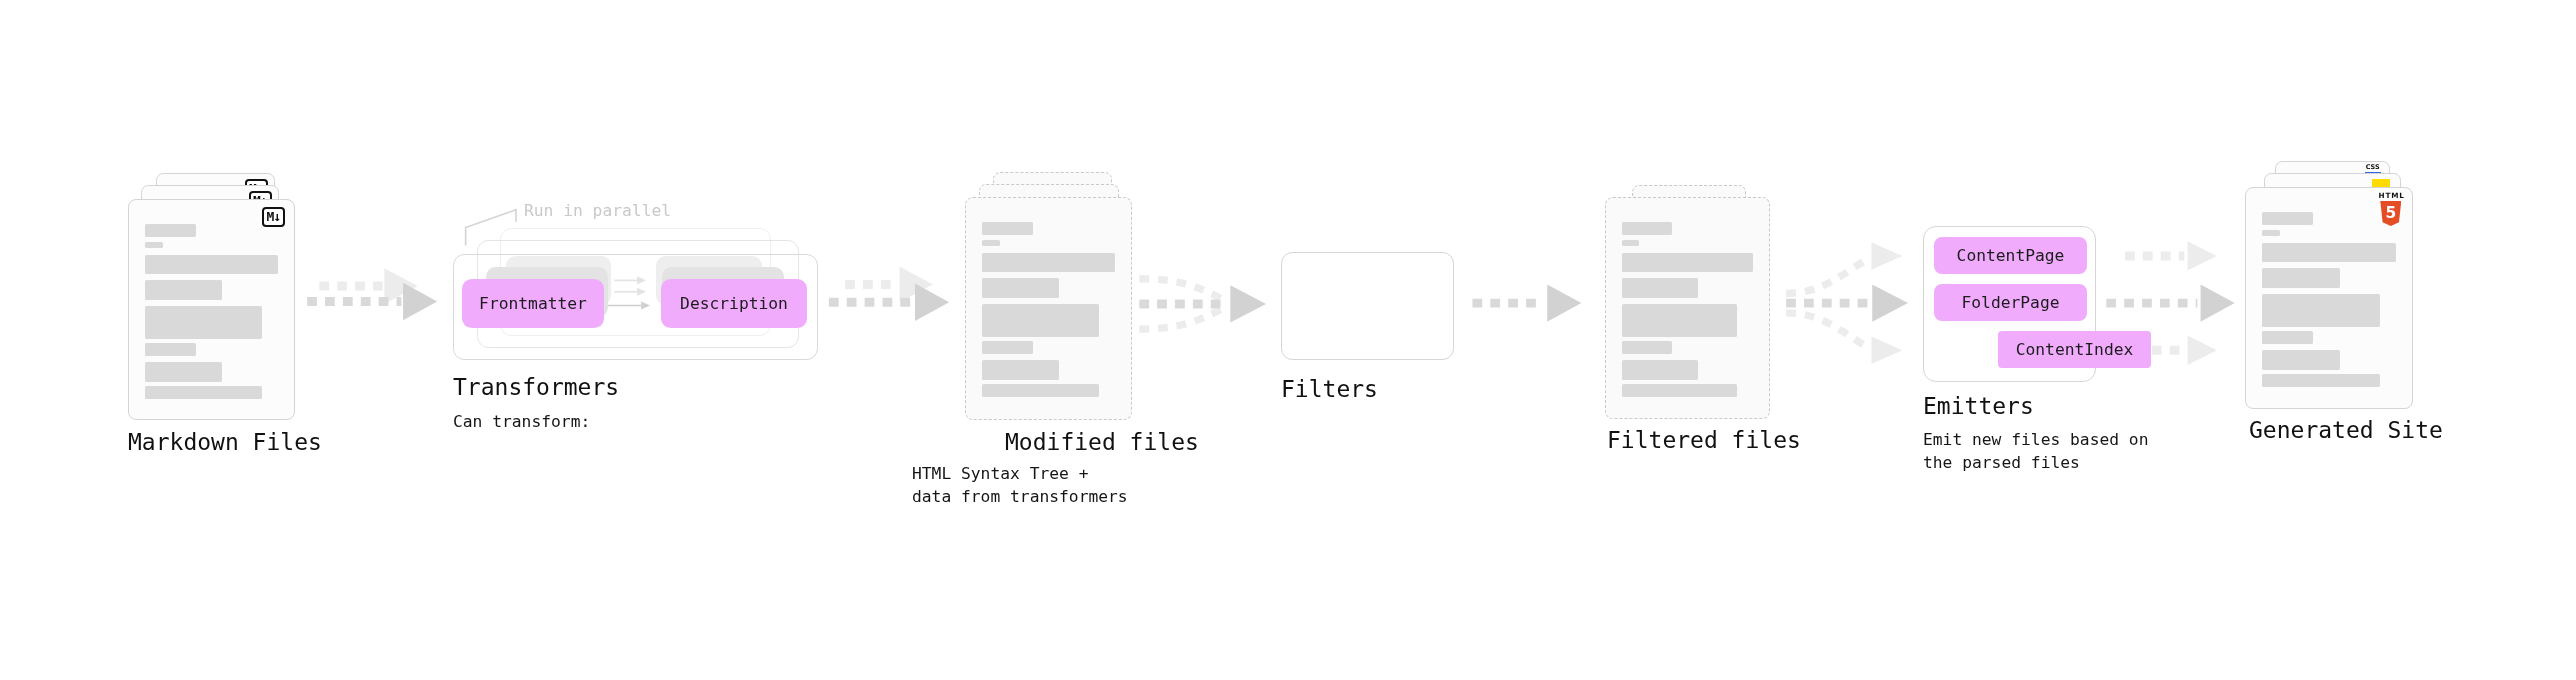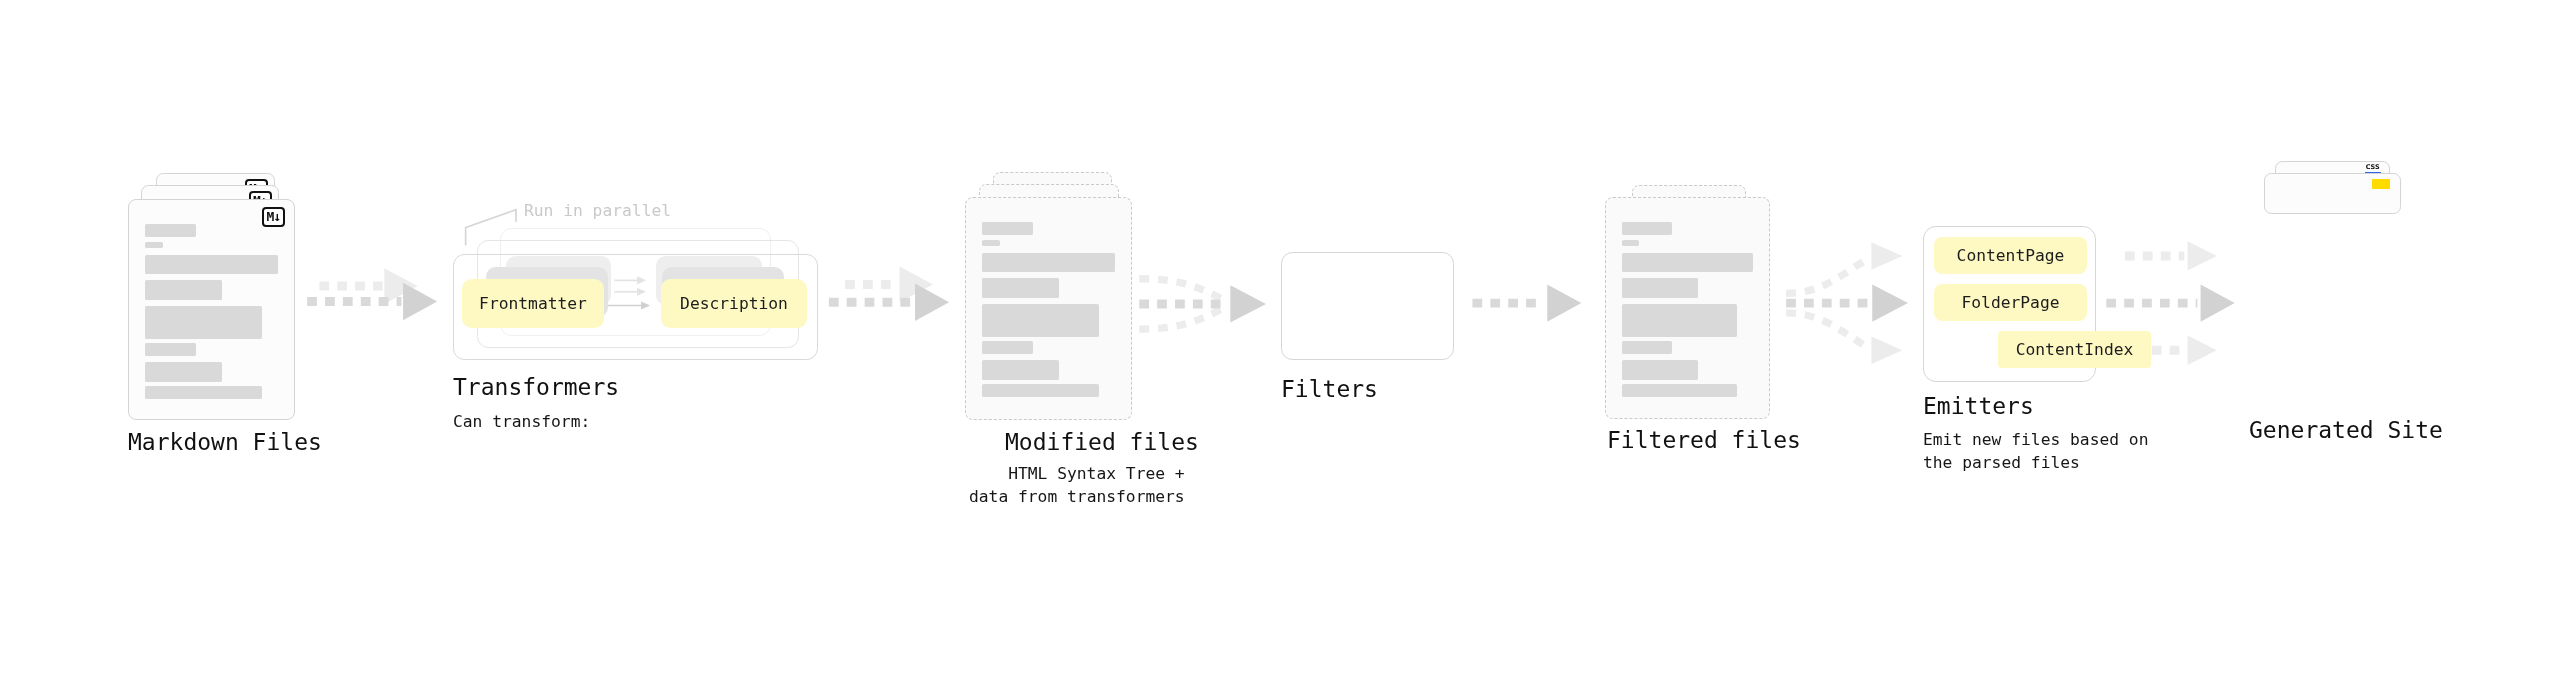--- a/index.html
+++ b/index.html
@@ -17,21 +17,21 @@
   .md-badge{position:absolute;background:#fff;border:2.4px solid #111;border-radius:4.1px;
     color:#111;font-weight:700;font-size:13px;line-height:14px;padding:0.8px 2.4px;letter-spacing:-0.8px;white-space:nowrap;}
   
   .section-label{position:absolute;font-size:23px;line-height:28px;color:#111;white-space:nowrap;}
   .section-sub{position:absolute;font-size:16.3px;line-height:23px;color:#161616;white-space:pre-line;}
   .bullets{position:absolute;font-size:16.3px;line-height:22px;color:#161616;white-space:nowrap;}
   .note{position:absolute;font-size:16.3px;color:#c9c9c9;white-space:nowrap;}
   
   .container-box{position:absolute;box-sizing:border-box;background:#ffffff;border:1.6px solid #d6d6d6;}
   .ghost-box{position:absolute;box-sizing:border-box;background:transparent;border:1.6px solid #e9e9e9;border-radius:11.4px;}
-  .pill{position:absolute;background:#fef9c3;border-radius:9.8px;display:flex;align-items:center;justify-content:center;
+  .pill{position:absolute;background:#f0abfc;border-radius:9.8px;display:flex;align-items:center;justify-content:center;
     font-size:16.3px;color:#1c1c1c;white-space:nowrap;}
   .ghost-pill{position:absolute;border-radius:9.8px;}
   
   .html5{position:absolute;width:24.4px;text-align:center;}
   .html5 .word{font-family:"DejaVu Sans","Liberation Sans",sans-serif;font-size:7.3px;font-weight:700;letter-spacing:0.8px;color:#111;line-height:7.3px;}
   .html5 .shield{width:21px;height:25px;margin:1.6px auto 0;background:#e44d26;
     clip-path:polygon(0 0,100% 0,89% 85%,50% 100%,11% 85%);
     color:#fff;font-family:"DejaVu Sans","Liberation Sans",sans-serif;font-size:15.4px;font-weight:700;
     display:flex;align-items:center;justify-content:center;}
   .css-badge{position:absolute;text-align:center;width:18px;}
@@ -144,21 +144,21 @@
         <div class="bar" style="top: 42px; width: 13%; height: 5.7px;"></div>
         <div class="bar" style="top: 55px; width: 100%; height: 18.7px;"></div>
         <div class="bar" style="top: 80px; width: 58%; height: 19.5px;"></div>
         <div class="bar" style="top: 106px; width: 88%; height: 32.5px;"></div>
         <div class="bar" style="top: 143px; width: 38%; height: 13px;"></div>
         <div class="bar" style="top: 162px; width: 58%; height: 19.5px;"></div>
         <div class="bar" style="top: 186px; width: 88%; height: 13px;"></div>
       </div>
   </div>
   <div class="section-label" style="left:969px;top:428px;margin-left:36px;">Modified files</div>
-  <div class="section-sub" style="left:969px;top:462px;text-align:right;">HTML Syntax Tree +
+  <div class="section-sub" style="left:912px;top:462px;">HTML Syntax Tree +
 data from transformers</div>
 
   <div class="container-box" style="left:1281px;top:252px;width:173px;height:108px;border-radius:11.4px;"></div>
   <div class="section-label" style="left:1281px;top:375px;">Filters</div>
 
   <div class="card small dashed" style="left:1632px;top:185px;width:114px;height:37px;"></div>
   <div class="card dashed" style="left:1605px;top:197px;width:165px;height:222px;">
     <div class="doc-body">
         <div class="bar" style="top: 24.4px; width: 38%; height: 12.2px;"></div>
         <div class="bar" style="top: 42px; width: 13%; height: 5.7px;"></div>
@@ -182,16 +182,32 @@
 
   <div class="card small" style="left:2275px;top:161px;width:115px;height:41px;">
     <div class="css-badge" style="top:2.4px;right:7.3px;">
       <div class="word">CSS</div>
       <div class="cbar" style="background: rgb(43, 101, 236);"></div>
     </div>
   </div>
   <div class="card small" style="left:2264px;top:173px;width:137px;height:41px;">
     <div class="js-badge" style="top: 4.9px; right: 9.8px; background: rgb(255, 219, 0);"></div>
   </div>
+  <div class="card" style="left:2245px;top:187px;width:168px;height:222px;">
+    <div class="html5" style="top:4.1px;right:9px;">
+      <div class="word">HTML</div>
+      <div class="shield" style="background: rgb(228, 77, 38);">5</div>
+    </div>
+    <div class="doc-body">
+        <div class="bar" style="top: 24.4px; width: 38%; height: 12.2px;"></div>
+        <div class="bar" style="top: 42px; width: 13%; height: 5.7px;"></div>
+        <div class="bar" style="top: 55px; width: 100%; height: 18.7px;"></div>
+        <div class="bar" style="top: 80px; width: 58%; height: 19.5px;"></div>
+        <div class="bar" style="top: 106px; width: 88%; height: 32.5px;"></div>
+        <div class="bar" style="top: 143px; width: 38%; height: 13px;"></div>
+        <div class="bar" style="top: 162px; width: 58%; height: 19.5px;"></div>
+        <div class="bar" style="top: 186px; width: 88%; height: 13px;"></div>
+      </div>
+  </div>
   <div class="section-label" style="left:2249px;top:416px;">Generated Site</div>
 
 </div>
 
 
 </body></html>

